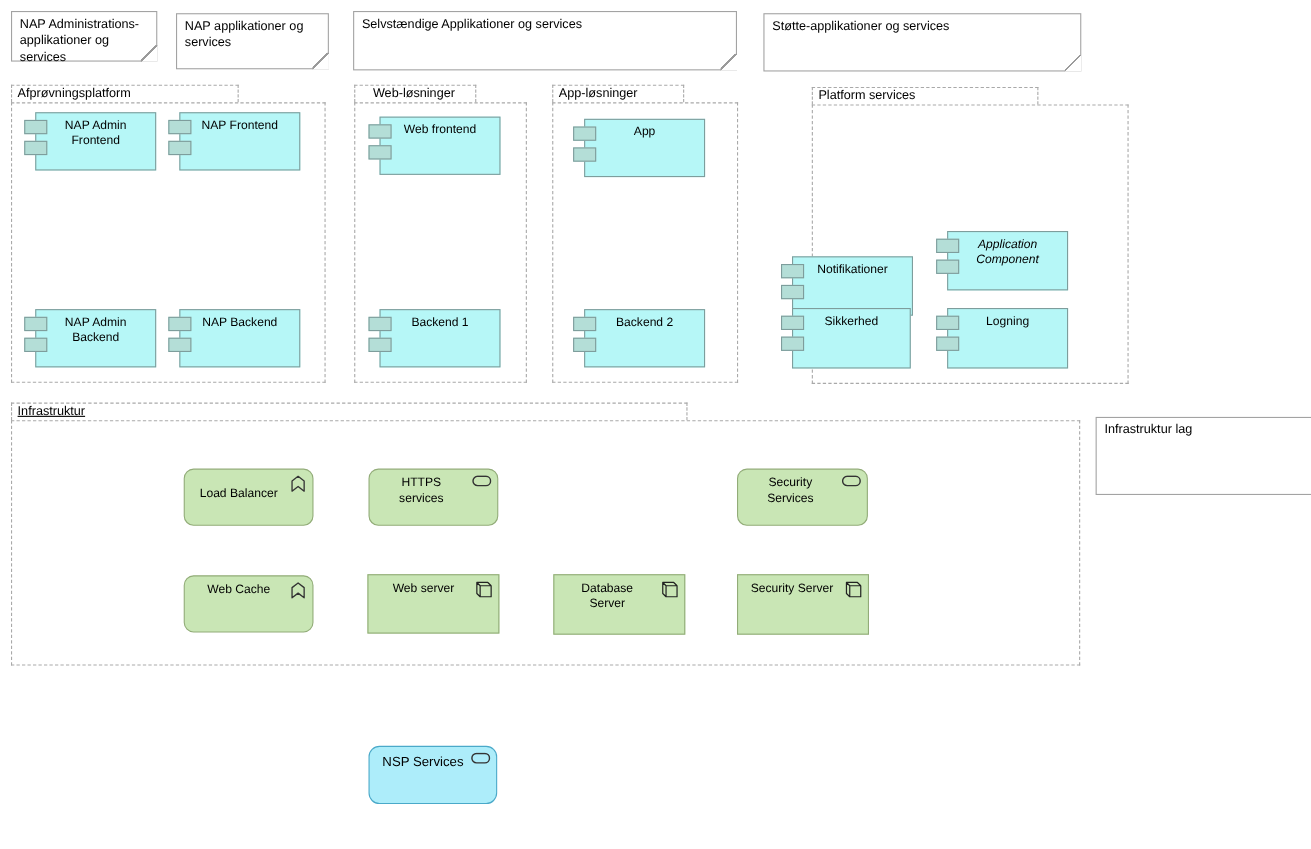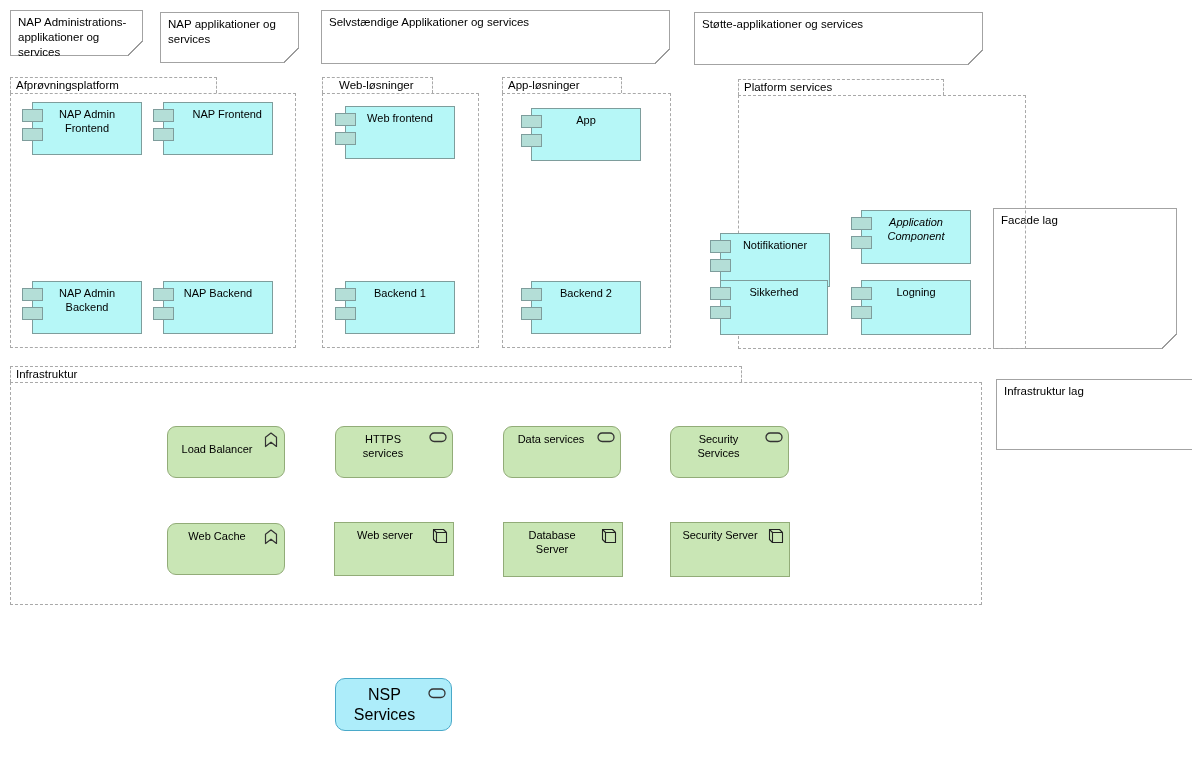--- a/index.html
+++ b/index.html
@@ -35,31 +35,31 @@
 
   
   .group{position:absolute;}
   .gtab{position:relative;height:16px;border:1px dashed var(--group-border);border-bottom:none;
         font-size:11.5px;line-height:15px;padding:0 5px;white-space:nowrap;overflow:visible;}
   .gbody{position:relative;border:1px dashed var(--group-border);}
   #g-afprov{left:10px;top:77px;}   #g-afprov .gtab{width:207px;} #g-afprov .gbody{width:286px;height:255px;}
   #g-web{left:322px;top:77px;}     #g-web .gtab{width:111px;padding-left:16px;}    #g-web .gbody{width:157px;height:255px;}
   #g-app{left:502px;top:77px;}     #g-app .gtab{width:120px;}    #g-app .gbody{width:169px;height:255px;}
   #g-platform{left:694px;top:79px;margin-left:44px;}#g-platform .gtab{width:206px;} #g-platform .gbody{width:288px;height:254px;}
-  #g-infra{left:10px;top:366px;}   #g-infra .gtab{width:732px;}  #g-infra .gbody{width:972px;height:223px;}
+  #g-infra{left:10px;top:366px;}   #g-infra .gtab{width:615px;text-decoration:underline;}  #g-infra .gbody{width:972px;height:223px;}
   #g-nsp{left:10px;top:632px;}     #g-nsp .gtab{width:683px;}    #g-nsp .gbody{width:972px;height:112px;}
 
   
   .component{position:absolute;background:var(--component-fill);border:1px solid var(--component-border);
         font-size:11px;line-height:1.25;text-align:center;padding:5px 10px 0 10px;}
   .ctab{position:absolute;left:-11px;width:21px;height:13px;background:var(--component-tab-fill);
         border:1px solid var(--component-border);}
   .ctab.t1{top:6px;} .ctab.t2{top:25px;}
   #c-nap-admin-frontend{left:32px;top:102px;width:110px;height:53px;}
-  #c-nap-frontend{left:163px;top:102px;width:110px;height:53px;text-align:right;}
+  #c-nap-frontend{left:163px;top:102px;width:110px;height:53px;}
   #c-nap-admin-backend{left:32px;top:281px;width:110px;height:53px;}
   #c-nap-backend{left:163px;top:281px;width:110px;height:53px;}
   #c-web-frontend{left:345px;top:106px;width:110px;height:53px;}
   #c-app{left:531px;top:108px;width:110px;height:53px;}
   #c-backend-1{left:345px;top:281px;width:110px;height:53px;}
   #c-backend-2{left:531px;top:281px;width:110px;height:53px;}
   #c-notifikationer{left:720px;top:206px;width:110px;height:54px;margin-top:27px;}
   #c-application-component{left:861px;top:210px;width:110px;height:54px;font-style:italic;}
   #c-sikkerhed{left:720px;top:280px;width:108px;height:55px;}
   #c-logning{left:861px;top:280px;width:110px;height:55px;}
@@ -71,21 +71,21 @@
   .tech .icon,.svc .icon{position:absolute;top:5px;right:5px;}
   #t-load-balancer{left:167px;top:426px;width:118px;height:52px;padding:16px 26px 0 8px;}
   #t-https-services{left:335px;top:426px;width:118px;height:52px;}
   #t-data-services{left:503px;top:426px;width:118px;height:52px;}
   #t-security-services{left:670px;top:426px;width:119px;height:52px;}
   #t-web-cache{left:167px;top:523px;width:118px;height:52px;padding:6px 26px 0 8px;}
   #t-web-server{left:334px;top:522px;width:120px;height:54px;padding:6px 26px 0 8px;}
   #t-database-server{left:503px;top:522px;width:120px;height:55px;}
   #t-security-server{left:670px;top:522px;width:120px;height:55px;padding:6px 24px 0 4px;}
   .svc{position:absolute;background:var(--nsp-fill);border:1px solid var(--nsp-border);border-radius:10px;
-        font-size:16px;line-height:1.25;text-align:center;padding:6px 28px 0 10px;}
+        font-size:12px;line-height:1.25;text-align:center;padding:6px 28px 0 10px;}
   #s-nsp-services{left:335px;top:678px;width:117px;height:53px;}
 </style>
 </head>
 <body>
 
 <svg width="0" height="0" style="position:absolute">
   <defs>
     <g id="svg-function">
         <path d="M2.5 14.5 V5.2 L8 1 L13.5 5.2 V14.5 L8 10.2 Z" fill="none" stroke="#333333" stroke-width="1.2" stroke-linejoin="round"></path>
       </g>
@@ -109,24 +109,20 @@
     <span class="fold"></span>
   </div>
   <div class="note" id="n-selvstaendige">
     <span class="lbl">Selvstændige Applikationer og services</span>
     <span class="fold"></span>
   </div>
   <div class="note" id="n-stotte">
     <span class="lbl">Støtte-applikationer og services</span>
     <span class="fold"></span>
   </div>
-  <div class="note" id="n-facade-lag">
-    <span class="lbl">Facade lag</span>
-    <span class="fold"></span>
-  </div>
   <div class="note" id="n-infrastruktur-lag">
     <span class="lbl">Infrastruktur lag</span>
     <span class="fold"></span>
   </div>
 
   <div class="group" id="g-afprov">
     <div class="gtab"><span>Afprøvningsplatform</span></div>
     <div class="gbody"></div>
   </div>
   <div class="group" id="g-web">
@@ -200,26 +196,20 @@
           <use href="#svg-function"></use>
         </svg></span>
     <span class="lbl">Load Balancer</span>
   </div>
   <div class="tech rounded" id="t-https-services">
     <span class="icon"><svg width="18" height="11" viewBox="0 0 18 11">
           <use href="#svg-service"></use>
         </svg></span>
     <span class="lbl">HTTPS services</span>
   </div>
-  <div class="tech rounded" id="t-data-services">
-    <span class="icon"><svg width="18" height="11" viewBox="0 0 18 11">
-          <use href="#svg-service"></use>
-        </svg></span>
-    <span class="lbl">Data services</span>
-  </div>
   <div class="tech rounded" id="t-security-services">
     <span class="icon"><svg width="18" height="11" viewBox="0 0 18 11">
           <use href="#svg-service"></use>
         </svg></span>
     <span class="lbl">Security Services</span>
   </div>
   <div class="tech rounded" id="t-web-cache">
     <span class="icon"><svg width="16" height="16" viewBox="0 0 16 16">
           <use href="#svg-function"></use>
         </svg></span>

